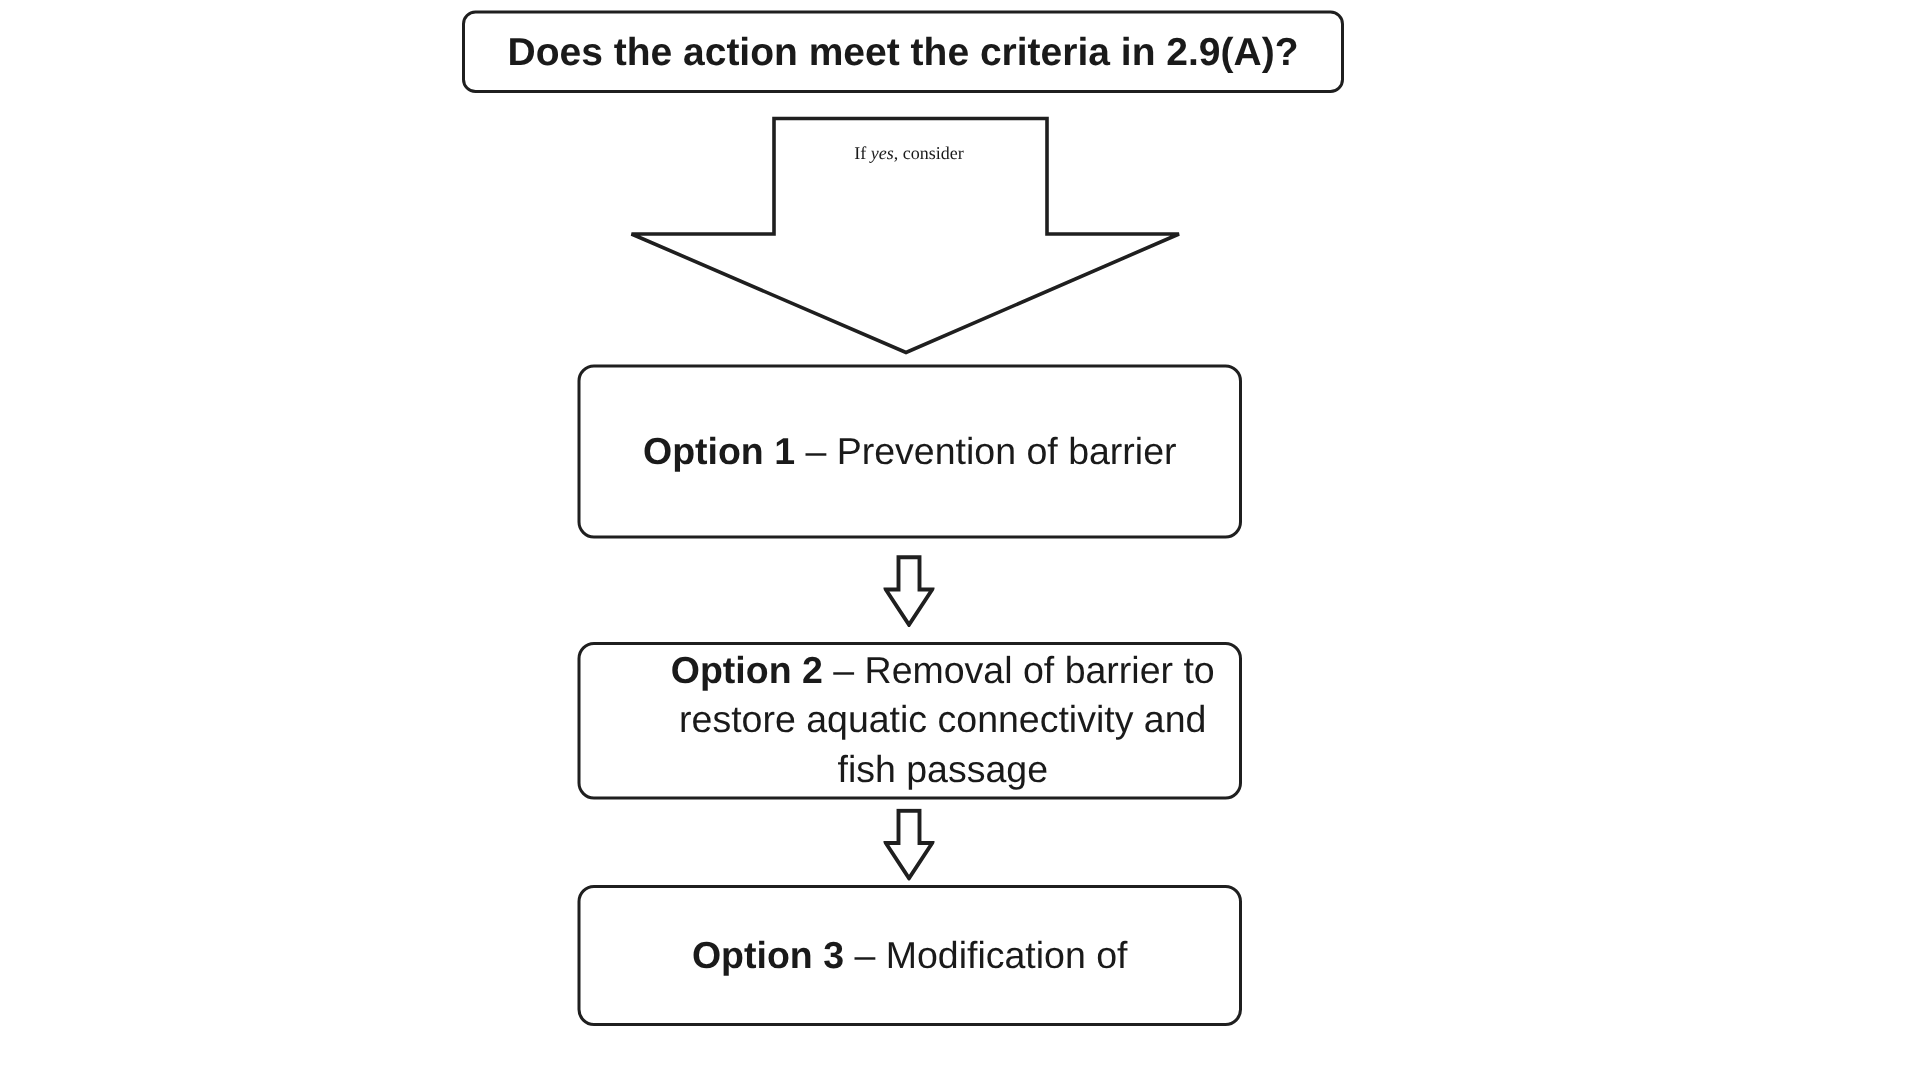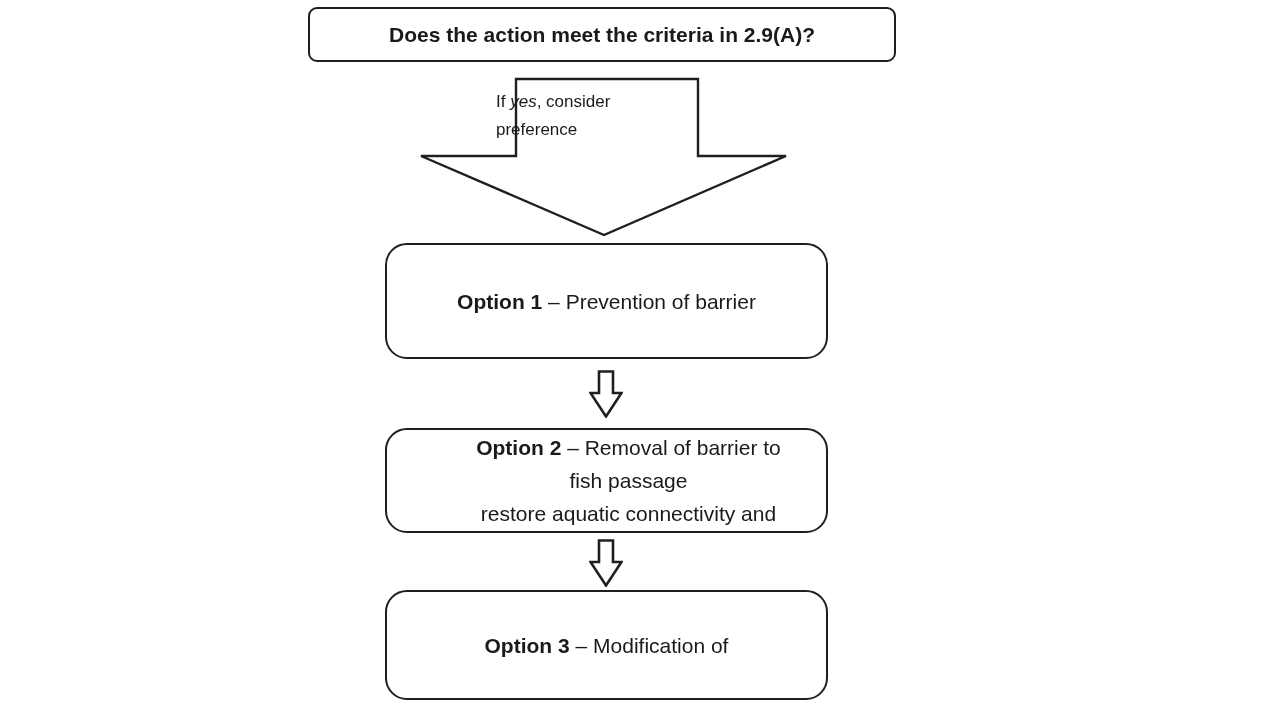--- a/index.html
+++ b/index.html
@@ -26,56 +26,57 @@
     align-items: center;
     justify-content: center;
     text-align: center;
   }
   .top-box {
     left: 308px;
     top: 7px;
     width: 588px;
     height: 55px;
     border-radius: 9px;
-    font-size: 21px;
+    font-size: 26px;
     font-weight: bold;
   }
   .option {
     left: 385px;
     width: 443px;
-    border-radius: 22px;
-    font-size: 21px;
+    border-radius: 11px;
+    font-size: 25px;
   }
   .option .line {
     line-height: 33px;
     white-space: nowrap;
   }
   .opt1 { top: 243px; height: 116px; }
   .opt2 { top: 428px; height: 105px; padding-left: 44px; }
-  .opt3 { top: 590px; height: 110px; }
+  .opt3 { top: 590px; height: 94px; }
   .big-arrow {
     position: absolute;
     left: 410px;
     top: 70px;
   }
   .big-arrow polygon, .small-arrow polygon {
     fill: #ffffff;
     stroke: var(--stroke, #1f1f1f);
     stroke-linejoin: miter;
   }
   .big-arrow polygon { stroke-width: 2.4; }
   .small-arrow polygon { stroke-width: 2.6; }
   .arrow-text {
     position: absolute;
     left: 496px;
     top: 88px;
     width: 220px;
-    text-align: left;
-    font-size: 17px;
+    text-align: center;
+    font-size: 12px;
     line-height: 28px;
+    font-family: Liberation Serif, serif;
   }
   .arrow-text .aline { white-space: nowrap; }
   .it { font-style: italic; }
   .small-arrow {
     position: absolute;
     left: 589px;
   }
   .sa1 { top: 370px; }
   .sa2 { top: 539px; }
   b { font-weight: bold; }
@@ -88,35 +89,34 @@
   <div class="box top-box">
     <span>Does the action meet the criteria in 2.9(A)?</span>
   </div>
 
   <svg class="big-arrow" width="385" height="170" viewBox="0 0 385 170">
     <polygon points="106,9 288,9 288,86 376,86 194,165 11,86 106,86"></polygon>
   </svg>
 
   <div class="arrow-text">
     <div class="aline"><span>If </span><span class="it">yes</span><span>, consider</span></div>
-    <div class="aline">preference</div>
   </div>
 
   <div class="box option opt1">
     <div class="line"><b>Option 1</b><span> – Prevention of barrier</span></div>
   </div>
 
   <svg class="small-arrow sa1" width="34" height="48" viewBox="0 0 34 48">
     <polygon points="10,1.5 24,1.5 24,23 32.5,23 17,46.5 1.5,23 10,23"></polygon>
   </svg>
 
   <div class="box option opt2">
     <div class="line"><b>Option 2</b><span> – Removal of barrier to</span></div>
+    <div class="line">restore aquatic connectivity and</div>
     <div class="line">fish passage</div>
-    <div class="line">restore aquatic connectivity and</div>
   </div>
 
   <svg class="small-arrow sa2" width="34" height="48" viewBox="0 0 34 48">
     <polygon points="10,1.5 24,1.5 24,23 32.5,23 17,46.5 1.5,23 10,23"></polygon>
   </svg>
 
   <div class="box option opt3">
     <div class="line"><b>Option 3</b><span> – Modification of</span></div>
   </div>
 

